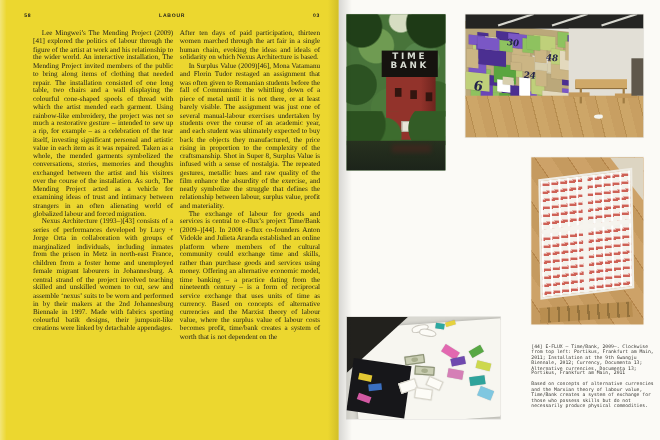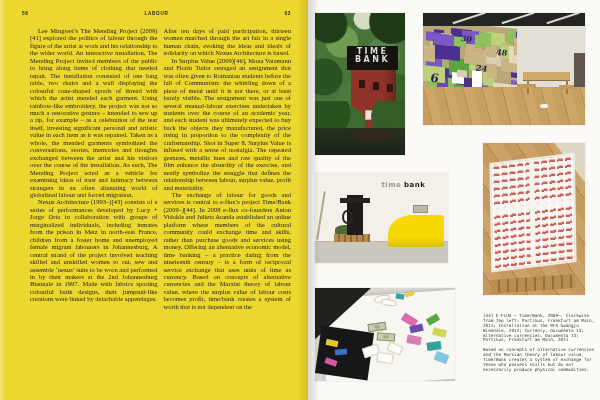--- a/index.html
+++ b/index.html
@@ -276,33 +276,20 @@
       <div class="p2-floor"></div>
       <div class="p2-table"></div>
       <div class="p2-leg" style="left:64%"></div>
       <div class="p2-leg" style="left:88%"></div>
       <div class="p2-bench"></div>
       <div class="p2-bench2"></div>
       <div class="p2-cab"></div>
       <div class="p2-bird"></div>
     </div>
 
-    <div class="photo p3">
-      <div class="p3-floor"></div>
-      <div class="p3-sign">
-        <span class="t">time</span>
-        <span class="b">bank</span>
-      </div>
-      <div class="p3-broom"></div>
-      <div class="p3-green"></div>
-      <div class="p3-pallet"></div>
-      <div class="p3-press"></div>
-      <div class="p3-desk"></div>
-      <div class="p3-monitor"></div>
-    </div>
 
     <div class="photo p4">
       <div class="p4-wallcorner"></div>
       <div class="p4-stack"></div>
       <div class="p4-pallet"></div>
     </div>
 
     <div class="photo p5">
       <div class="p5-table"></div>
       <div class="p5-dark"></div>

